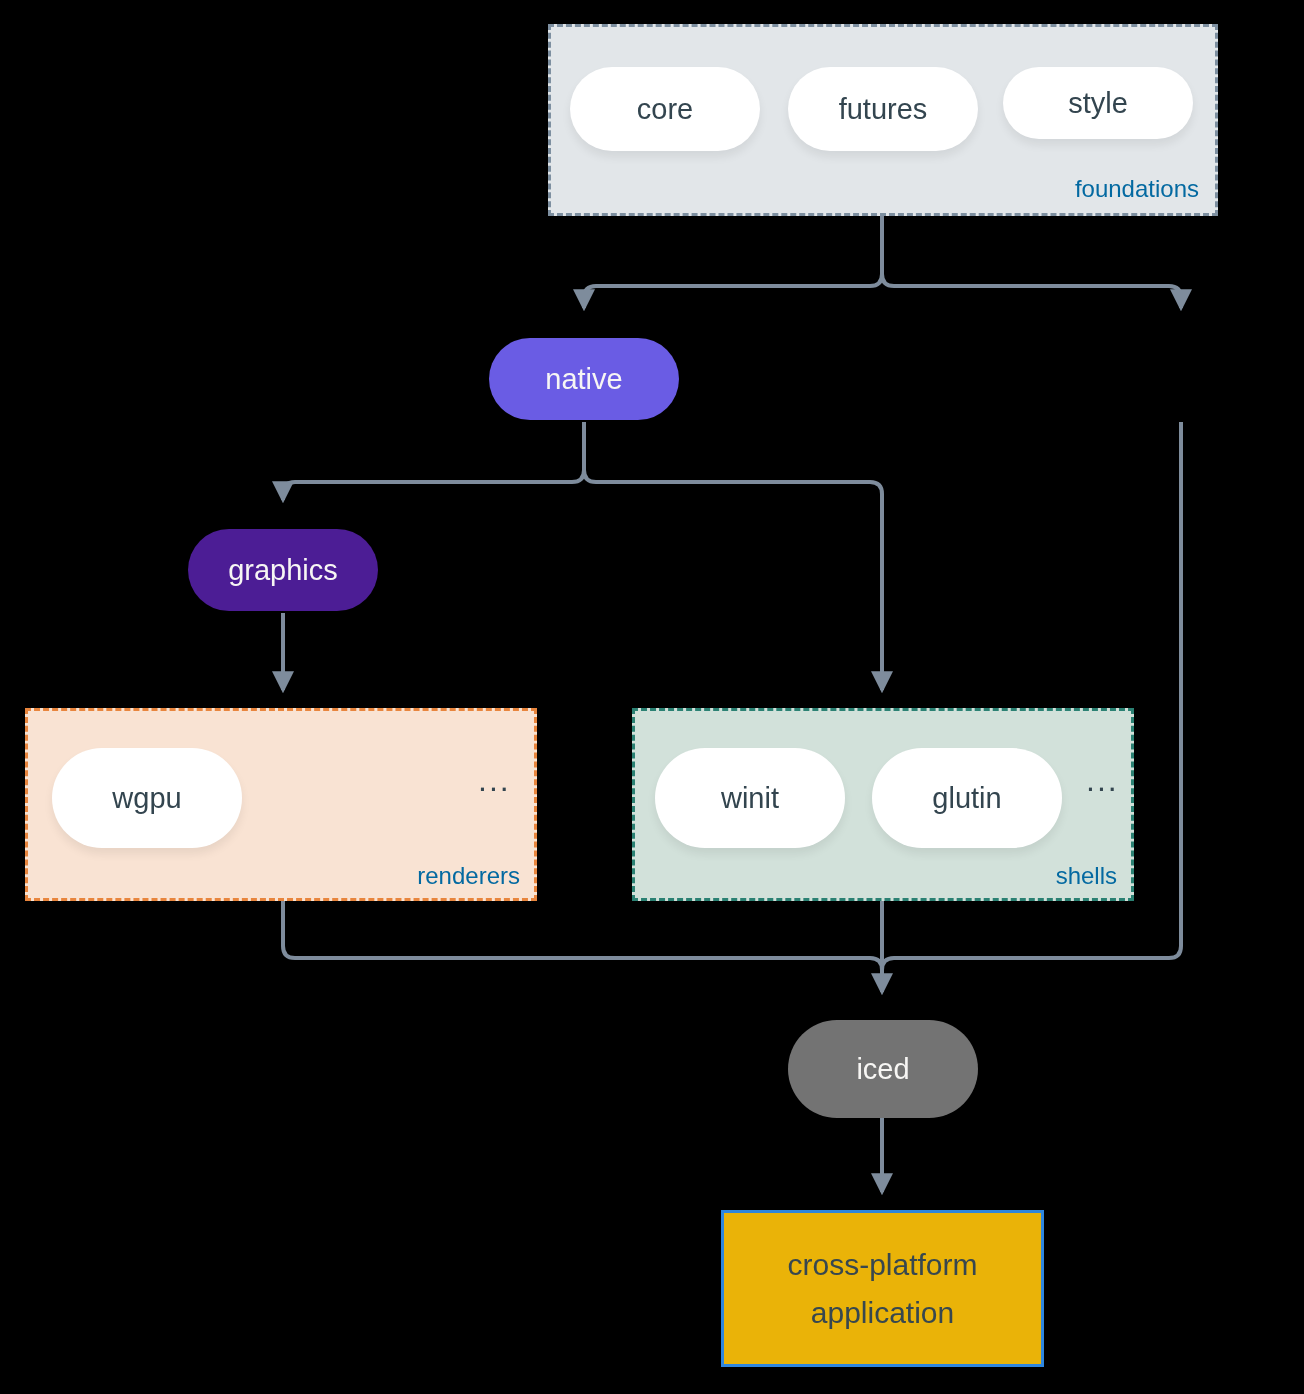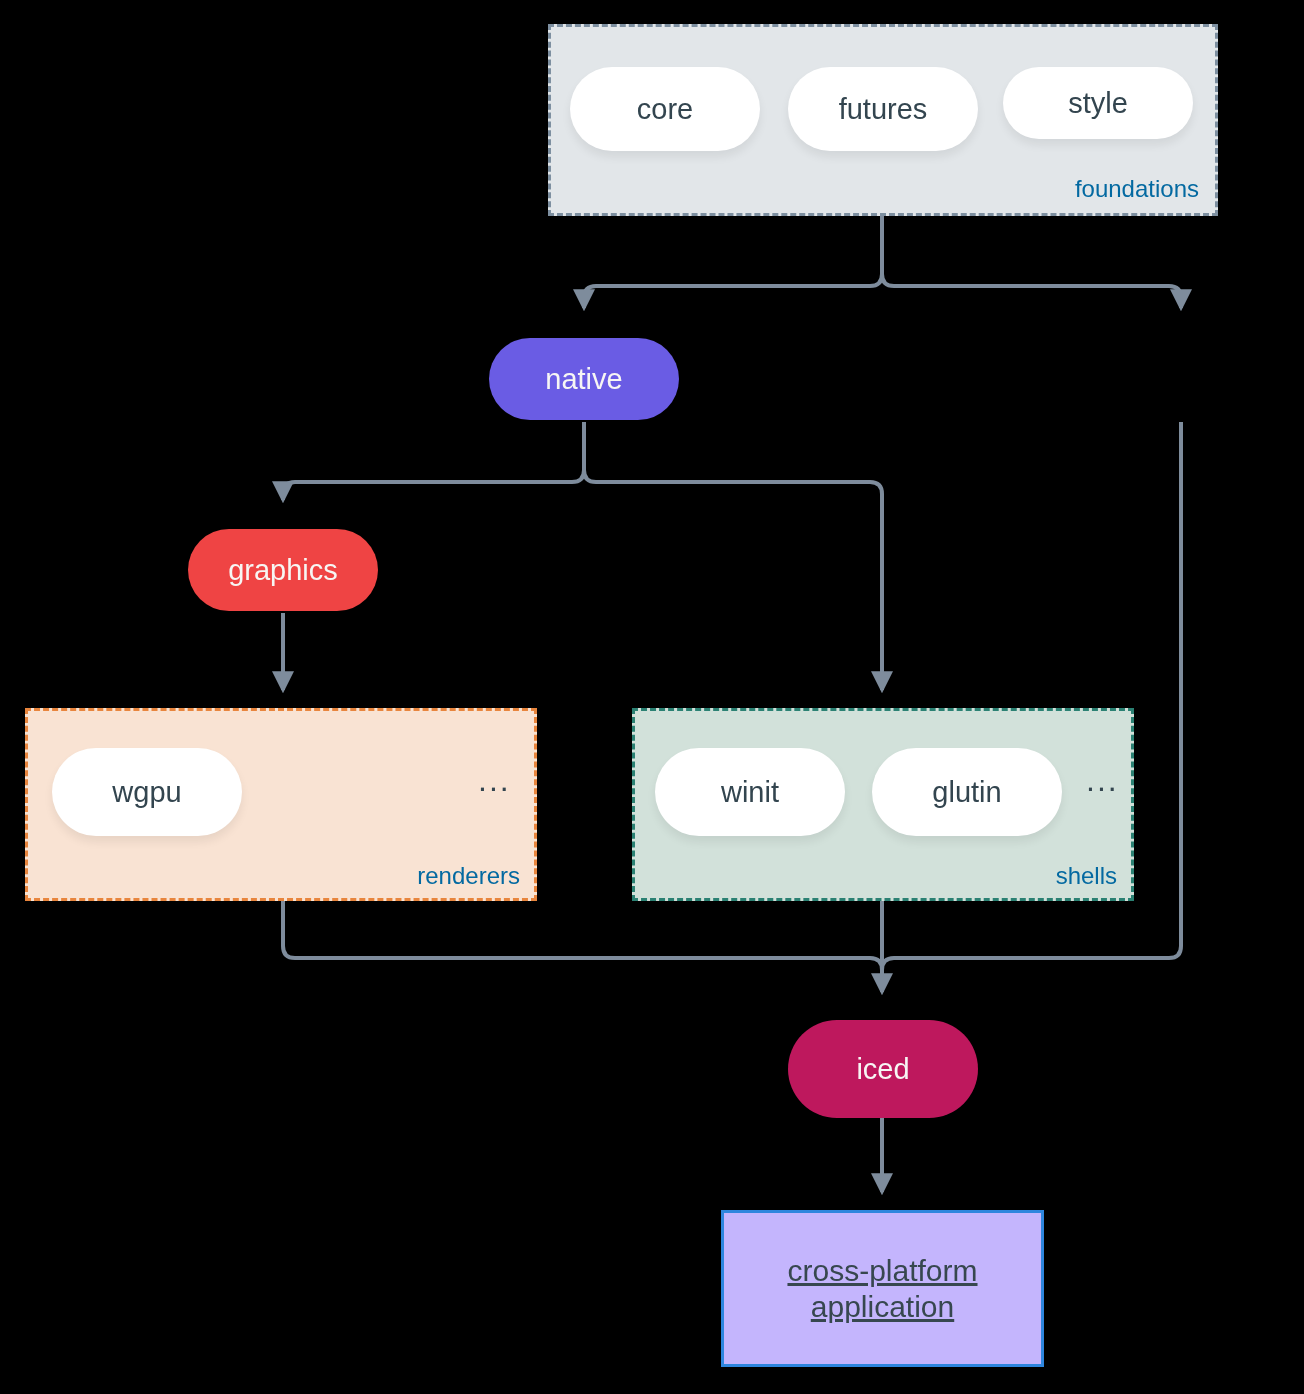--- a/index.html
+++ b/index.html
@@ -25,40 +25,39 @@
   }
   .pill{
     position:absolute;z-index:2;
     display:flex;align-items:center;justify-content:center;
     border-radius:999px;
     font-size:29px;
     margin-top:12px;
   }
   .pill.white{
     background:#ffffff;color:#33454f;
-    width:190px;height:88px;
+    width:190px;height:100px;
     box-shadow:0 6px 10px rgba(0,0,0,0.07);
   }
   .pill.node{width:190px;height:82px;color:#f7f6f4;}
   .pill.purple{background:#6a5ce4;}
-  .pill.orange{background:#ef4444;}
-  .pill.blue{background:#be185d;}
+  .pill.orange{background:#4c1d95;}
+  .pill.blue{background:#737373;}
   .ellipsis{
     position:absolute;z-index:2;
     font-size:32px;color:#33454f;letter-spacing:2px;
   }
   .app-box{
     position:absolute;z-index:1;
     left:721px;top:1210px;width:323px;height:157px;
-    background:#c4b5fd;border:3px solid #2e86de;
+    background:#eab308;border:3px solid #2e86de;
     box-sizing:border-box;
     display:flex;align-items:center;justify-content:center;text-align:center;
-    font-size:30px;line-height:36px;color:#37474f;
+    font-size:30px;line-height:48px;color:#37474f;
     padding:0 30px;
-    text-decoration:underline;
   }
 </style>
 </head>
 <body>
 
 <div id="canvas">
 
   <svg id="edges" width="1304" height="1394" viewBox="0 0 1304 1394">
     <defs>
       <marker id="arrow" markerUnits="strokeWidth" markerWidth="5.5" markerHeight="5.5" viewBox="0 0 10 10" refX="8.5" refY="5" orient="auto">

